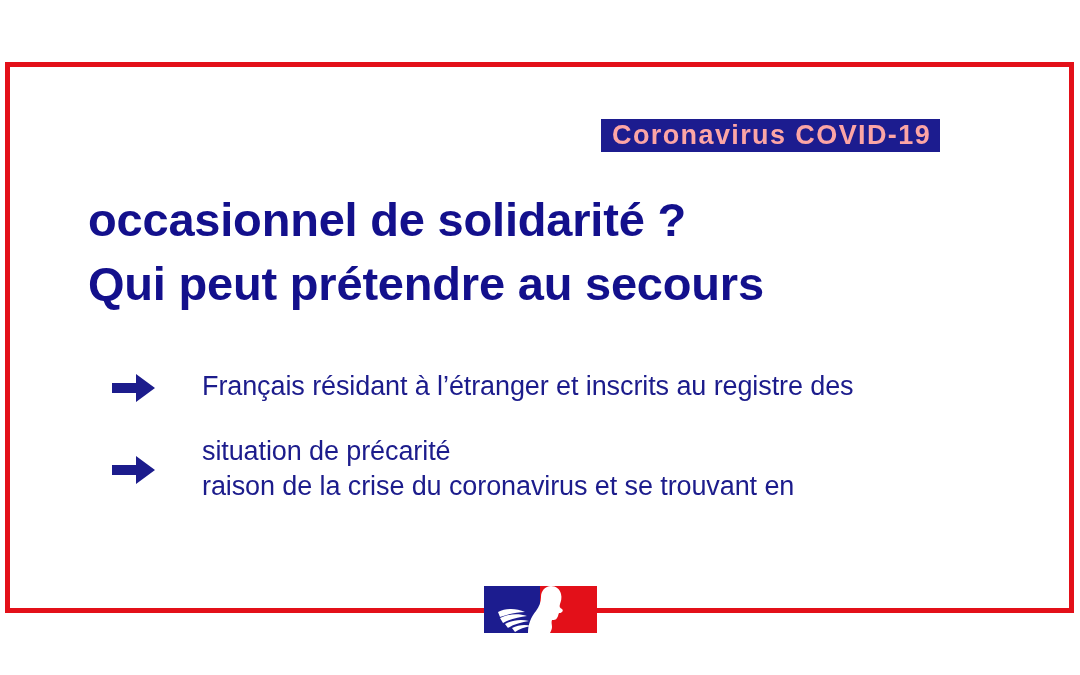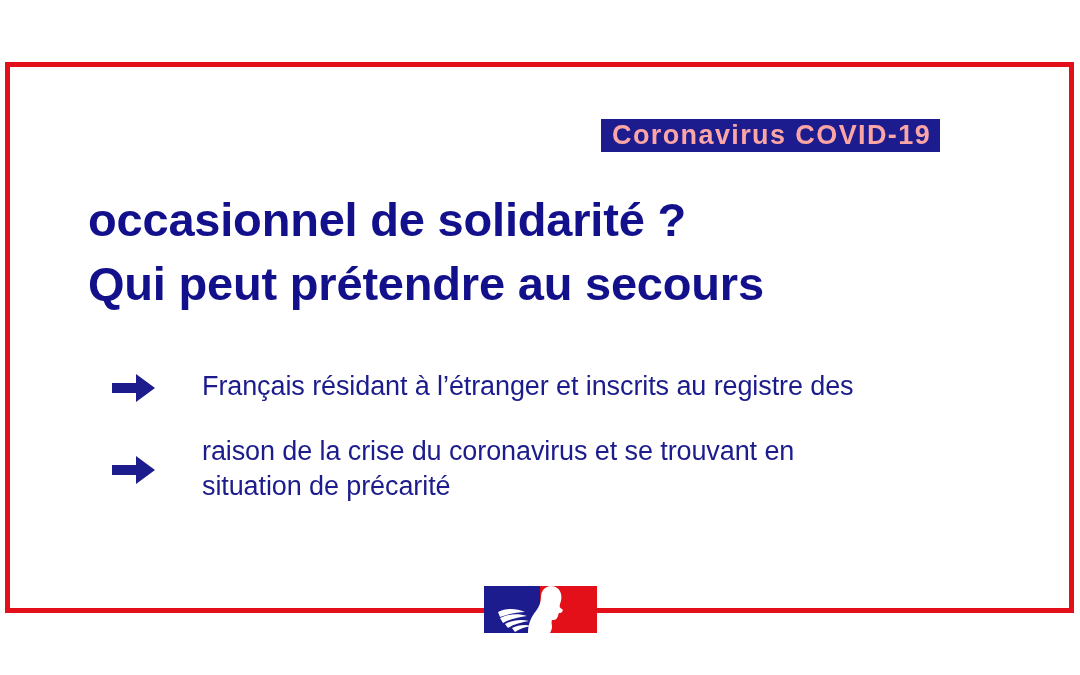--- a/index.html
+++ b/index.html
@@ -137,22 +137,22 @@
       </span>
     </div>
 
     <div class="bullet">
       <span class="arrow-wrap">
         <svg class="arrow-svg" width="44" height="30" viewBox="0 0 44 30" aria-hidden="true">
           <path d="M0 10 H24 V1 L43 15 L24 29 V20 H0 Z" fill="#1c1c8c"></path>
         </svg>
       </span>
       <span class="btext">
+        <span class="ln">situation de précarité</span>
         <span class="ln">raison de la crise du coronavirus et se trouvant en</span>
-        <span class="ln">situation de précarité</span>
       </span>
     </div>
 
   </div>
 
   <div class="logo">
     <svg width="113" height="47" viewBox="0 0 113 47" aria-hidden="true">
       <rect x="0" y="0" width="56" height="47" fill="#1c1c8f"></rect>
       <rect x="56" y="0" width="57" height="47" fill="#e31019"></rect>
 

